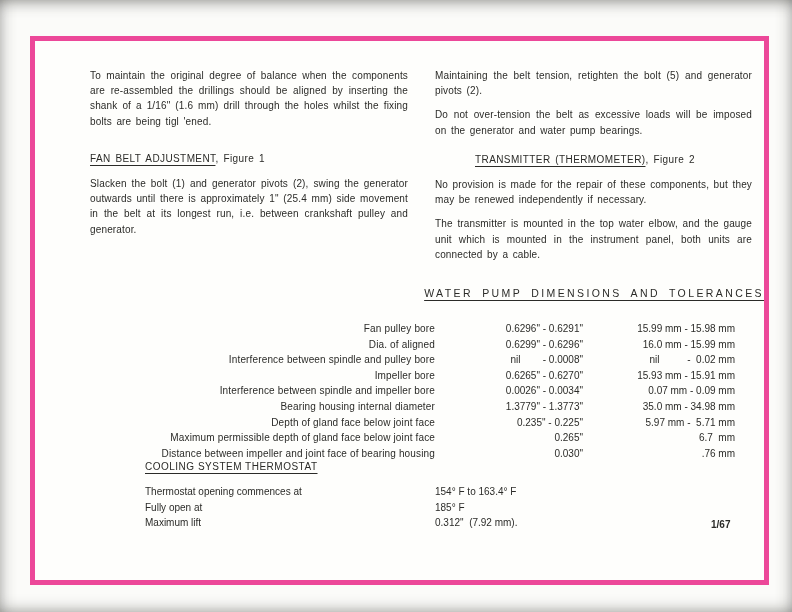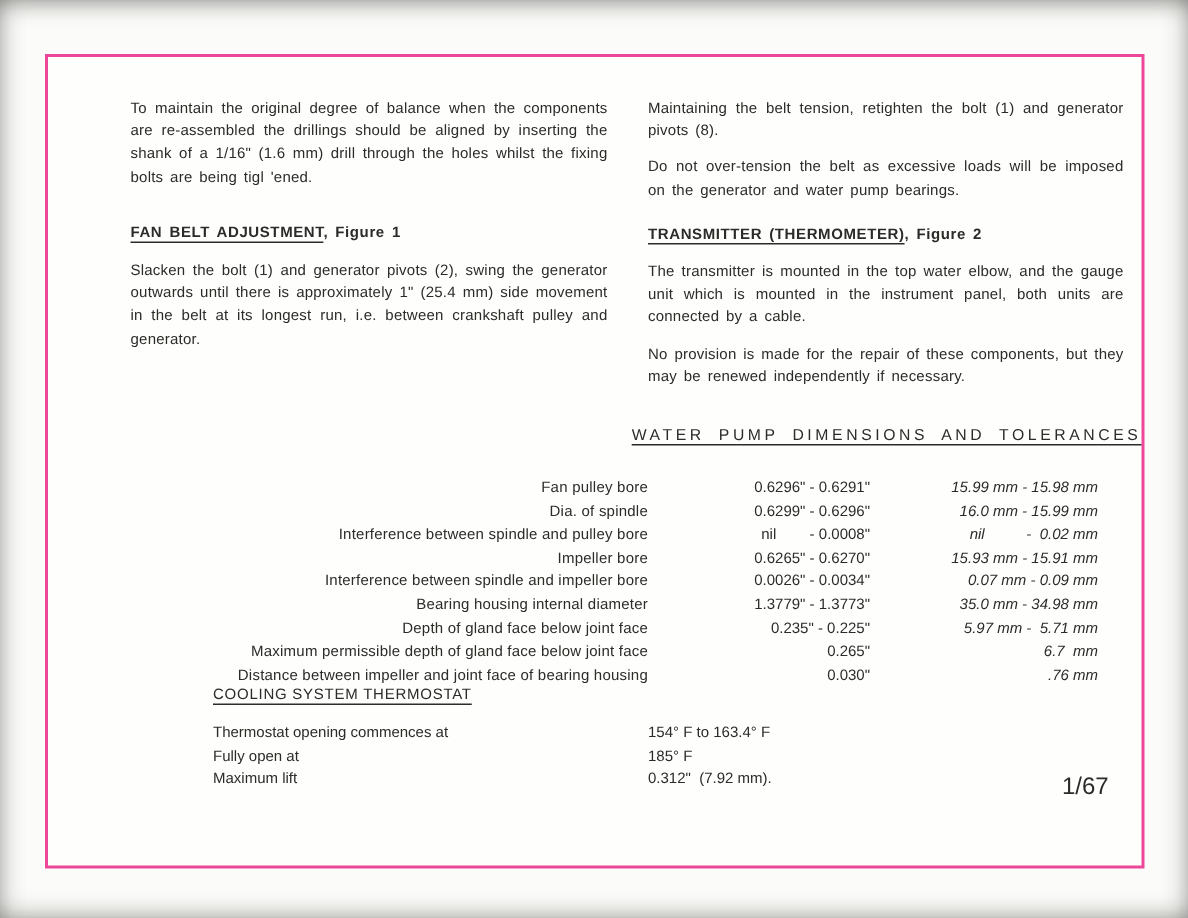--- a/index.html
+++ b/index.html
@@ -8,89 +8,89 @@
     background:#fbfbf9;
     font-family:"Liberation Sans", sans-serif;
     color:#2b2b28;
     box-shadow: inset 0 12px 14px -9px rgba(60,60,55,0.45),
                 inset 0 -12px 14px -9px rgba(60,60,55,0.35),
                 inset 12px 0 14px -9px rgba(60,60,55,0.30),
                 inset -12px 0 14px -9px rgba(60,60,55,0.30);
   }
   .frame {
     position:absolute; left:30px; top:36px; width:729px; height:539px;
-    border:2px solid #ec4899; background:#fefefc;
+    border:5px solid #ec4899; background:#fefefc;
   }
   p { margin:0 0 9px 0; }
   .body-text {
     font-size:10px; line-height:15.2px; text-align:justify;
     letter-spacing:0.15px; word-spacing:1.6px;
   }
   .col-left  { position:absolute; left:55px;  top:27px; width:318px; }
   .col-right { position:absolute; left:400px; top:27px; width:317px; }
   .sec-heading {
-    font-size:10px; font-weight:bold; letter-spacing:0.4px;
+    font-size:10px; font-weight:normal; letter-spacing:0.4px;
     margin:22px 0 10px 0;
   }
-  .col-right .sec-heading { margin-top:14px; }
+  .col-right .sec-heading { margin-top:14px;margin-left:40px; }
   .u { text-decoration:underline; text-underline-offset:3px; }
   .table-title {
     position:absolute; left:0; right:0; top:246px; text-align:right;
     font-size:10.5px; letter-spacing:2.4px; word-spacing:4px;
   }
   .dim-table { position:absolute; left:110px; top:280px; width:590px; font-size:10px;text-align:right; }
   .dim-row { display:flex; line-height:15.6px; }
   .c-label { flex:0 0 290px; letter-spacing:0.15px; }
   .c-in    { flex:0 0 148px; white-space:pre; }
-  .c-mm    { flex:1; white-space:pre;font-style:italic; }
+  .c-mm    { flex:1; white-space:pre; }
   .thermo { position:absolute; left:110px; top:420px; width:590px; font-size:10px; }
   .thermo-heading {
     font-size:10px; font-weight:normal; letter-spacing:0.5px; margin:0 0 12px 0;
   }
   .thermo-row { display:flex; line-height:15.6px; }
   .t-label { flex:0 0 290px; }
   .t-value { flex:1; white-space:pre; }
-  .page-number { position:absolute; left:676px; top:478px; font-size:16px; }
+  .page-number { position:absolute; left:676px; top:478px; font-size:10px;font-weight:bold; }
 </style>
 </head>
 <body>
 
 <div class="canvas">
   <div class="frame">
 
     <div class="col-left body-text">
       <p>To maintain the original degree of balance when the components are re-assembled the drillings should be aligned by inserting the shank of a 1/16" (1.6 mm) drill through the holes whilst the fixing bolts are being tigl 'ened.</p>
       <div class="sec-heading">
         <span class="u">FAN BELT ADJUSTMENT</span><span>, Figure 1</span>
       </div>
       <p>Slacken the bolt (1) and generator pivots (2), swing the generator outwards until there is approximately 1" (25.4 mm) side movement in the belt at its longest run, i.e. between crankshaft pulley and generator.</p>
     </div>
 
     <div class="col-right body-text">
-      <p>Maintaining the belt tension, retighten the bolt (1) and generator pivots (8).</p>
+      <p>Maintaining the belt tension, retighten the bolt (5) and generator pivots (2).</p>
       <p>Do not over-tension the belt as excessive loads will be imposed on the generator and water pump bearings.</p>
       <div class="sec-heading">
         <span class="u">TRANSMITTER (THERMOMETER)</span><span>, Figure 2</span>
       </div>
+      <p>No provision is made for the repair of these components, but they may be renewed independently if necessary.</p>
       <p>The transmitter is mounted in the top water elbow, and the gauge unit which is mounted in the instrument panel, both units are connected by a cable.</p>
-      <p>No provision is made for the repair of these components, but they may be renewed independently if necessary.</p>
     </div>
 
     <div class="table-title">
       <span class="u">WATER PUMP DIMENSIONS AND TOLERANCES</span>
     </div>
 
     <div class="dim-table">
       <div class="dim-row">
         <span class="c-label">Fan pulley bore</span>
         <span class="c-in">0.6296" - 0.6291"</span>
         <span class="c-mm">15.99 mm - 15.98 mm</span>
       </div>
       <div class="dim-row">
-        <span class="c-label">Dia. of spindle</span>
+        <span class="c-label">Dia. of aligned</span>
         <span class="c-in">0.6299" - 0.6296"</span>
         <span class="c-mm">16.0 mm - 15.99 mm</span>
       </div>
       <div class="dim-row">
         <span class="c-label">Interference between spindle and pulley bore</span>
         <span class="c-in">nil        - 0.0008"</span>
         <span class="c-mm">nil          -  0.02 mm</span>
       </div>
       <div class="dim-row">
         <span class="c-label">Impeller bore</span>

